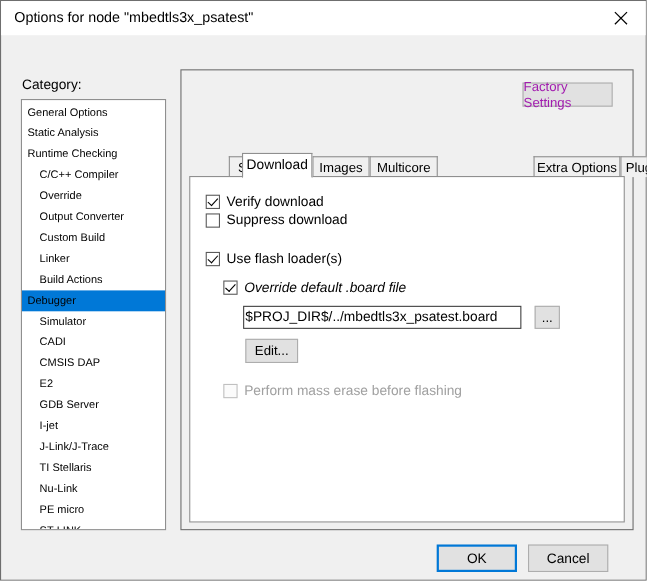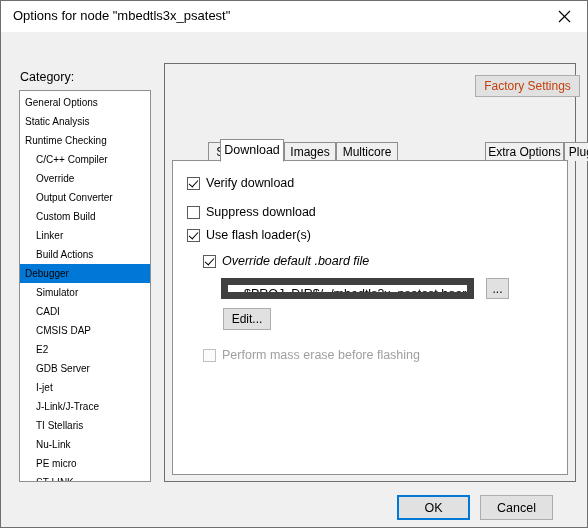--- a/index.html
+++ b/index.html
@@ -67,24 +67,24 @@
   
   .right-panel {
     position: absolute; left: 163px; top: 62px;
     width: 412px; height: 419px;
     border: 1px solid #6e6e6e;
     background: #f0f0f0;
     box-sizing: border-box;
   }
   .factory-btn {
     position: absolute; left: 310px; top: 11px;
-    width: 105px; height: 22px;
-    background: #e1e1e1;
-    border: 1px solid #adadad;
-    font-size: 12px; color: #c2410c;
+    width: 82px; height: 22px;
+    background: #e1e1e1;
+    border: 1px solid #adadad;
+    font-size: 12px; color: #a21caf;
     display: flex; align-items: center; justify-content: center;
     box-sizing: border-box;
     cursor: default;
   }
 
   
   .tabstrip {
     position: absolute; left: 7px; top: 75px;
     width: 396px; height: 22px;
     box-sizing: border-box;
@@ -144,25 +144,25 @@
     border: solid #000000;
     border-width: 0 1.6px 1.6px 0;
     transform: rotate(42deg);
   }
 
   
   .path-field {
     position: absolute;
     width: 253px; height: 21px;
     background: #ffffff;
-    border: 7px solid #404040;
+    border: 1px solid #404040;
     box-sizing: border-box;
     font-size: 12.5px; color: #000;
     line-height: 19px;
-    padding-left: 16px;
+    padding-left: 1px;
     white-space: nowrap;
     overflow: hidden;
   }
   .dots-btn {
     position: absolute;
     width: 23px; height: 21px;
     background: #e1e1e1;
     border: 1px solid #adadad;
     box-sizing: border-box;
     font-size: 12px; color: #000;
@@ -248,21 +248,21 @@
         <div class="tab" style="left: 392px; width: 49px;">Plugins</div>
       </div>
 
     <div class="tabpanel">
 
       <div class="cbrow" style="left:14px; top:15px;">
         <span class="cbox checked"></span>
         <span>Verify download</span>
       </div>
 
-      <div class="cbrow" style="left:14px; top:44px;text-align:center;">
+      <div class="cbrow" style="left:14px; top:32px;text-align:center;">
         <span class="cbox"></span>
         <span>Suppress download</span>
       </div>
 
       <div class="cbrow" style="left:14px; top:67px;">
         <span class="cbox checked"></span>
         <span>Use flash loader(s)</span>
       </div>
 
       <div class="cbrow" style="left:30px; top:93px;font-style:italic;">

